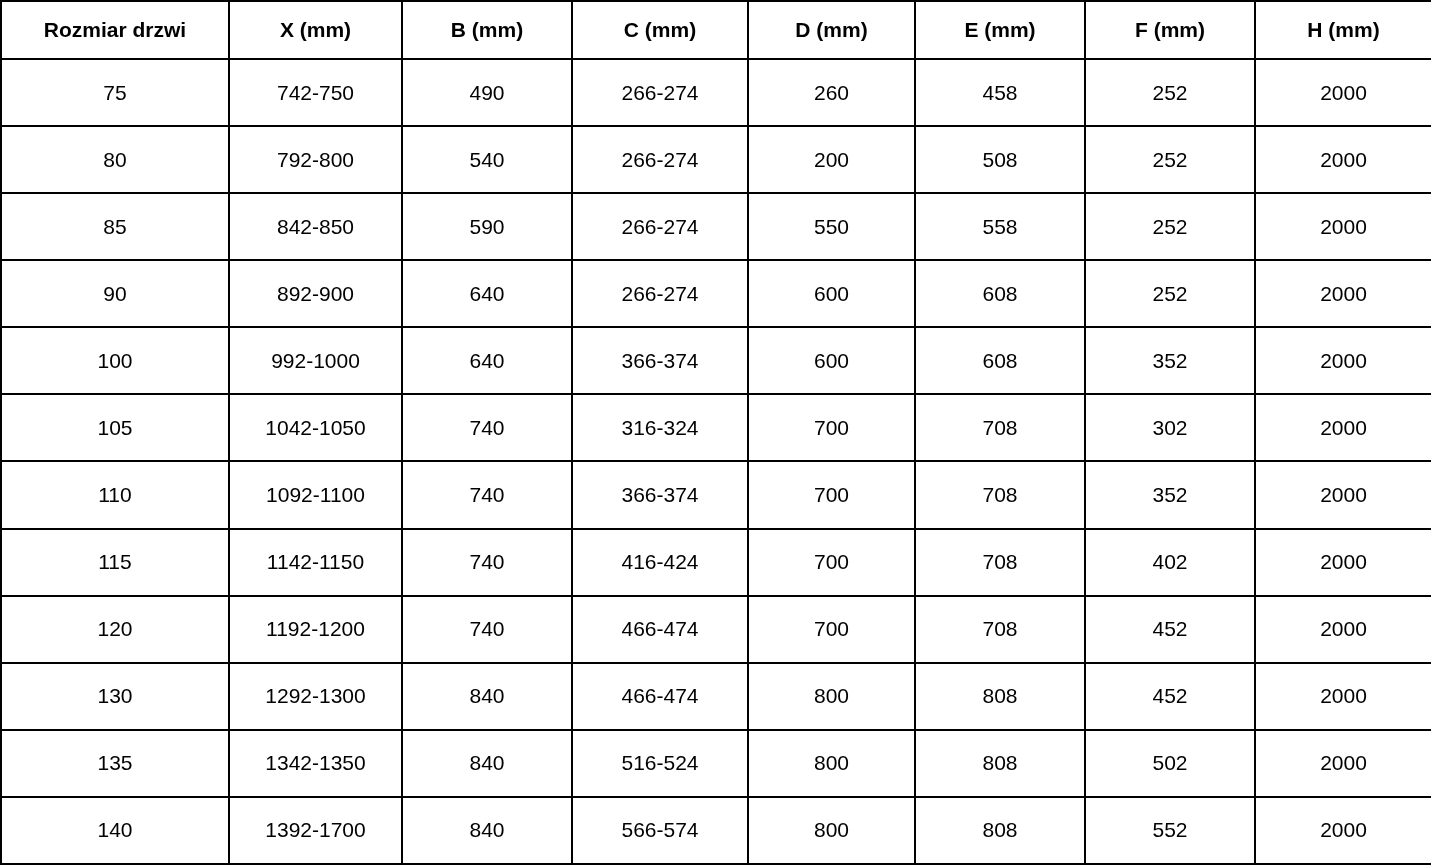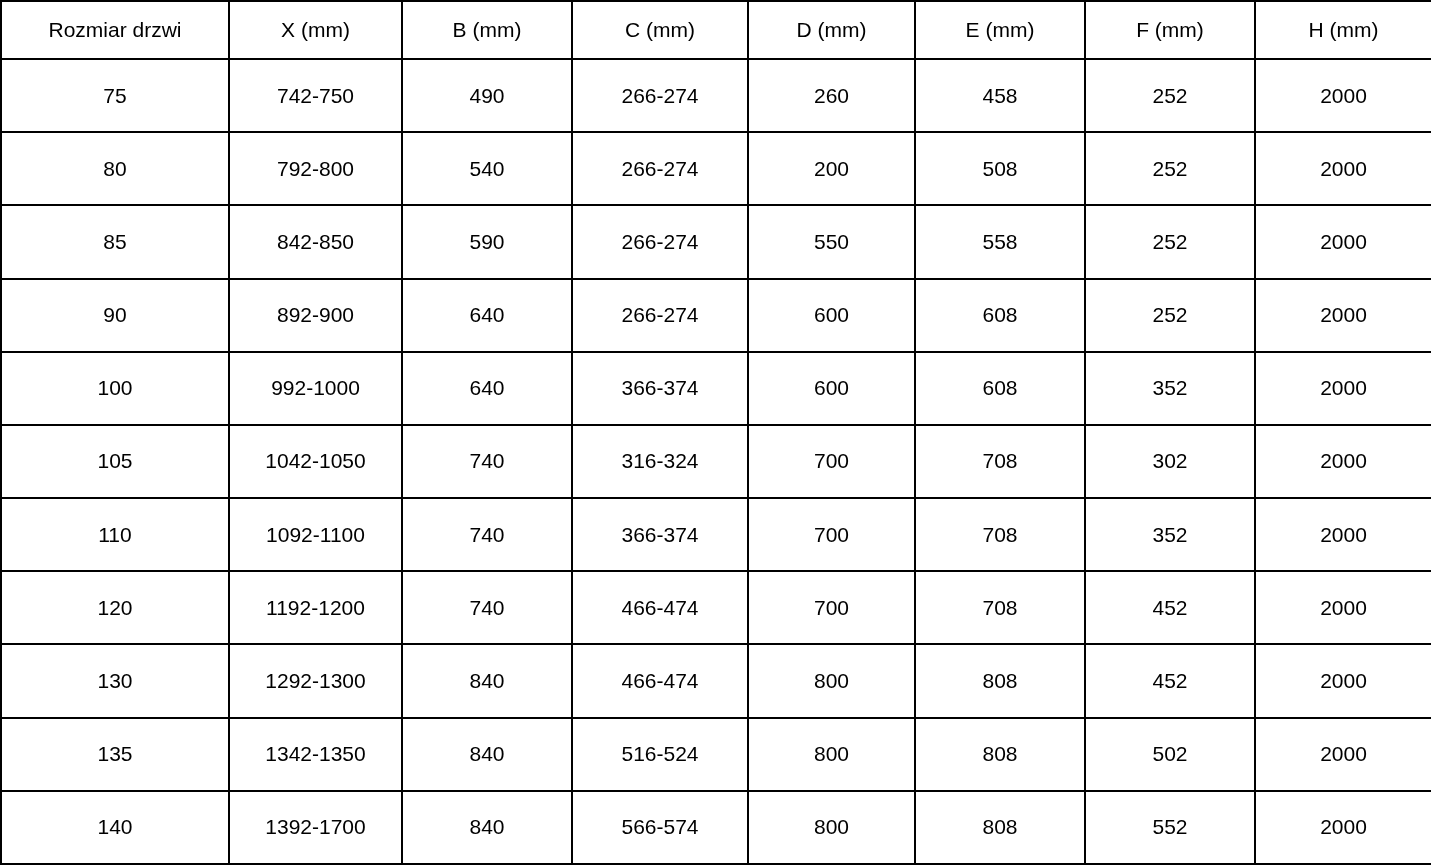--- a/index.html
+++ b/index.html
@@ -20,21 +20,21 @@
   .spec-table td {
     border: 2px solid #000000;
     text-align: center;
     vertical-align: middle;
     padding: 0;
     overflow: hidden;
     white-space: nowrap;
   }
   .spec-table th {
     font-size: 21px;
-    font-weight: 400;
+    font-weight: 700;
     height: 56px;
   }
   .spec-table td {
     font-size: 21px;
     font-weight: 400;
   }
 </style>
 </head>
 <body>
 
@@ -126,20 +126,30 @@
         <td>110</td>
         <td>1092-1100</td>
         <td>740</td>
         <td>366-374</td>
         <td>700</td>
         <td>708</td>
         <td>352</td>
         <td>2000</td>
       </tr>
       <tr>
+        <td>115</td>
+        <td>1142-1150</td>
+        <td>740</td>
+        <td>416-424</td>
+        <td>700</td>
+        <td>708</td>
+        <td>402</td>
+        <td>2000</td>
+      </tr>
+      <tr>
         <td>120</td>
         <td>1192-1200</td>
         <td>740</td>
         <td>466-474</td>
         <td>700</td>
         <td>708</td>
         <td>452</td>
         <td>2000</td>
       </tr>
       <tr>

